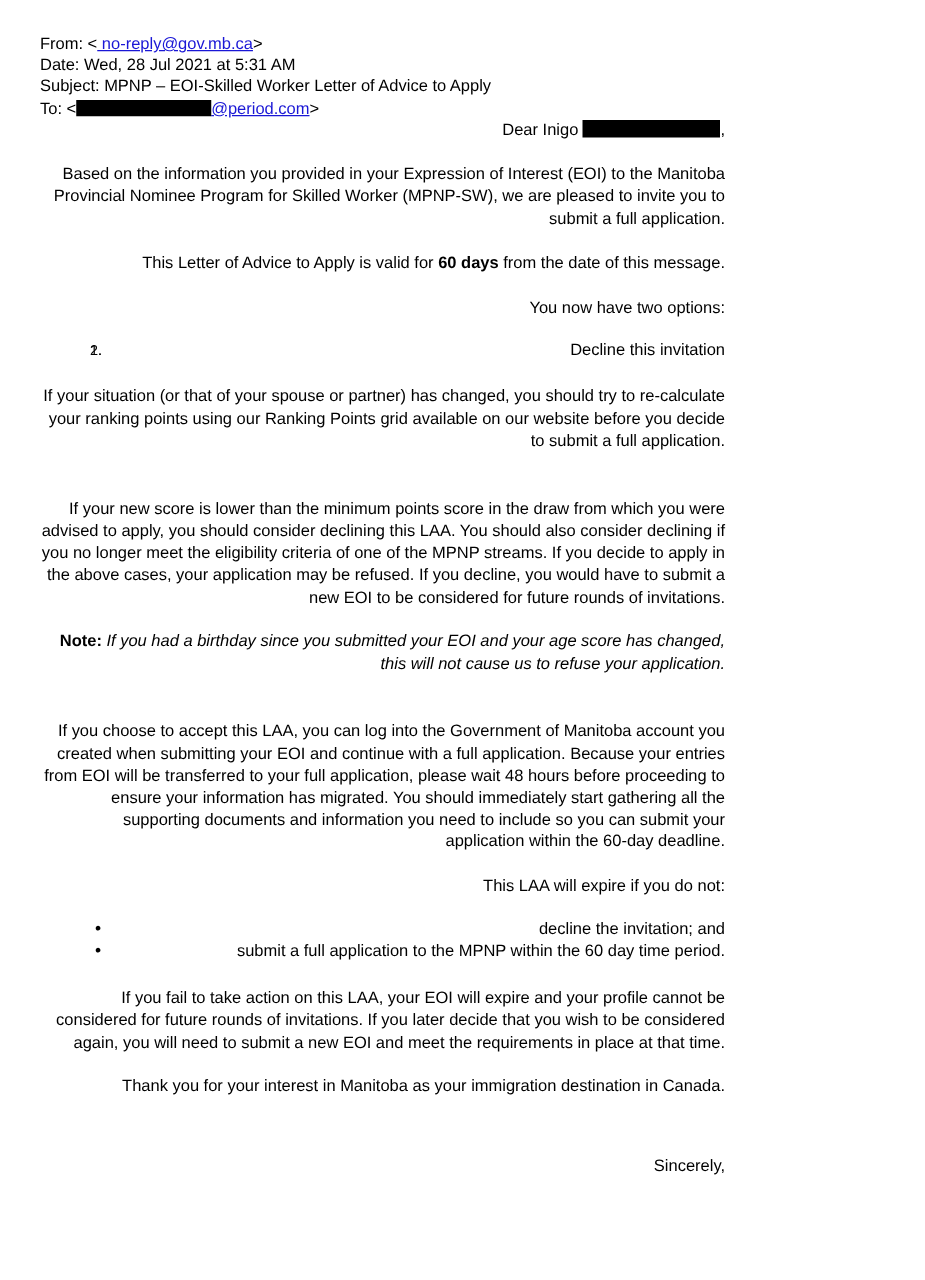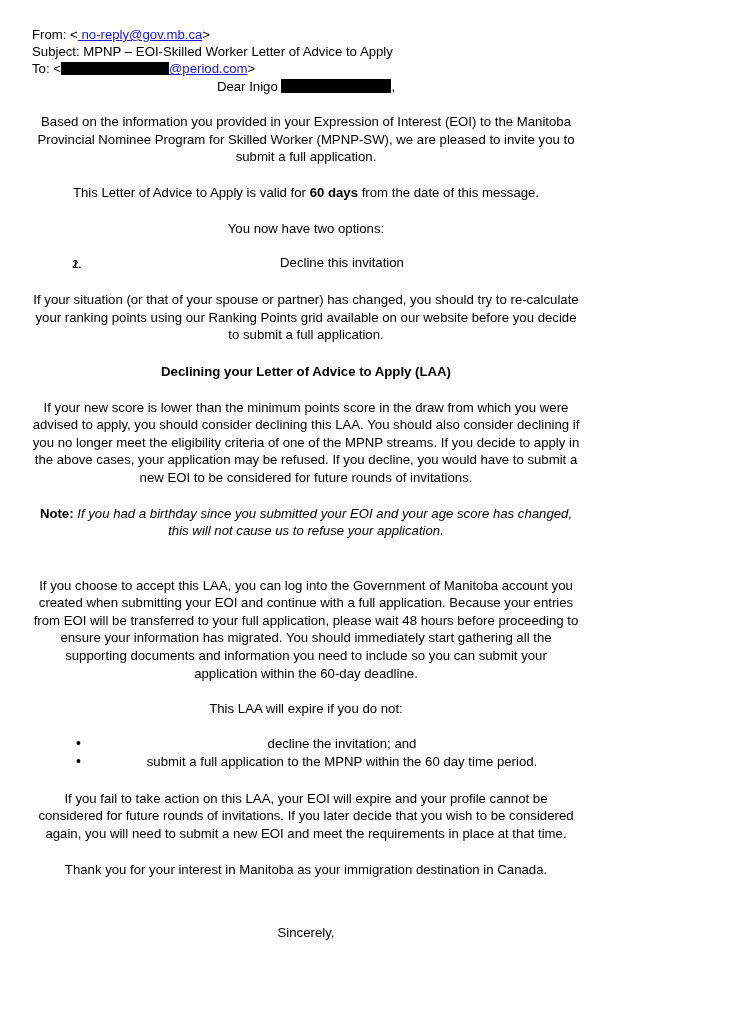--- a/index.html
+++ b/index.html
@@ -45,21 +45,21 @@
     width: 108px;
     height: 13px;
   }
   .redact-name {
     width: 110px;
     height: 14px;
   }
   .body-text {
     font-size: 13.2px;
     line-height: 17.6px;
-    text-align: center;
+    text-align: right;
   }
   p.para {
     margin: 0 0 0 0;
   }
   .greeting {
     margin-top: 30px;
   }
   .gap-sm { height: 17px; }
   .gap-md { height: 18px; }
   .gap-lg { height: 19px; }
@@ -99,20 +99,21 @@
   b.strong { font-weight: bold; }
   .sig-block { font-size: 13.2px; line-height: 17.6px; }
 </style>
 </head>
 <body>
 
 <div class="page">
 
   <div class="headers">
     <div class="hdr-line"><span>From: &lt;</span><a class="maillink" href="#"> no-reply@gov.mb.ca</a><span>&gt;</span></div>
+    <div class="hdr-line">Date: Wed, 28 Jul 2021 at 5:31 AM</div>
     <div class="hdr-line">Subject: MPNP – EOI-Skilled Worker Letter of Advice to Apply</div>
     <div class="hdr-line"><span>To: &lt;</span><span class="redact redact-to"></span><a class="maillink" href="#">@period.com</a><span>&gt;</span></div>
   </div>
 
   <div class="body-text">
 
     <p class="para greeting"><span>Dear Inigo </span><span class="redact redact-name"></span><span>,</span></p>
 
     <div class="gap-md"></div>
     <p class="para">Based on the information you provided in your Expression of Interest (EOI) to the Manitoba Provincial Nominee Program for Skilled Worker (MPNP-SW), we are pleased to invite you to submit a full application.</p>
@@ -126,21 +127,20 @@
     <div class="gap-sm"></div>
     <ol class="numlist">
       <li><span class="marker">1.</span></li>
       <li><span class="marker">2.</span><span>Decline this invitation</span></li>
     </ol>
 
     <div class="gap-lg"></div>
     <p class="para">If your situation (or that of your spouse or partner) has changed, you should try to re-calculate your ranking points using our Ranking Points grid available on our website before you decide to submit a full application.</p>
 
     <div class="gap-lg"></div>
-    <h2 class="section">Declining your Letter of Advice to Apply (LAA)</h2>
 
     <div class="gap-md"></div>
     <p class="para">If your new score is lower than the minimum points score in the draw from which you were advised to apply, you should consider declining this LAA. You should also consider declining if you no longer meet the eligibility criteria of one of the MPNP streams. If you decide to apply in the above cases, your application may be refused. If you decline, you would have to submit a new EOI to be considered for future rounds of invitations.</p>
 
     <div class="gap-md"></div>
     <p class="para"><span class="note-label">Note: </span><span class="note-body">If you had a birthday since you submitted your EOI and your age score has changed, this will not cause us to refuse your application.</span></p>
 
     <div class="gap-lg"></div>
 
     <div class="gap-md"></div>

